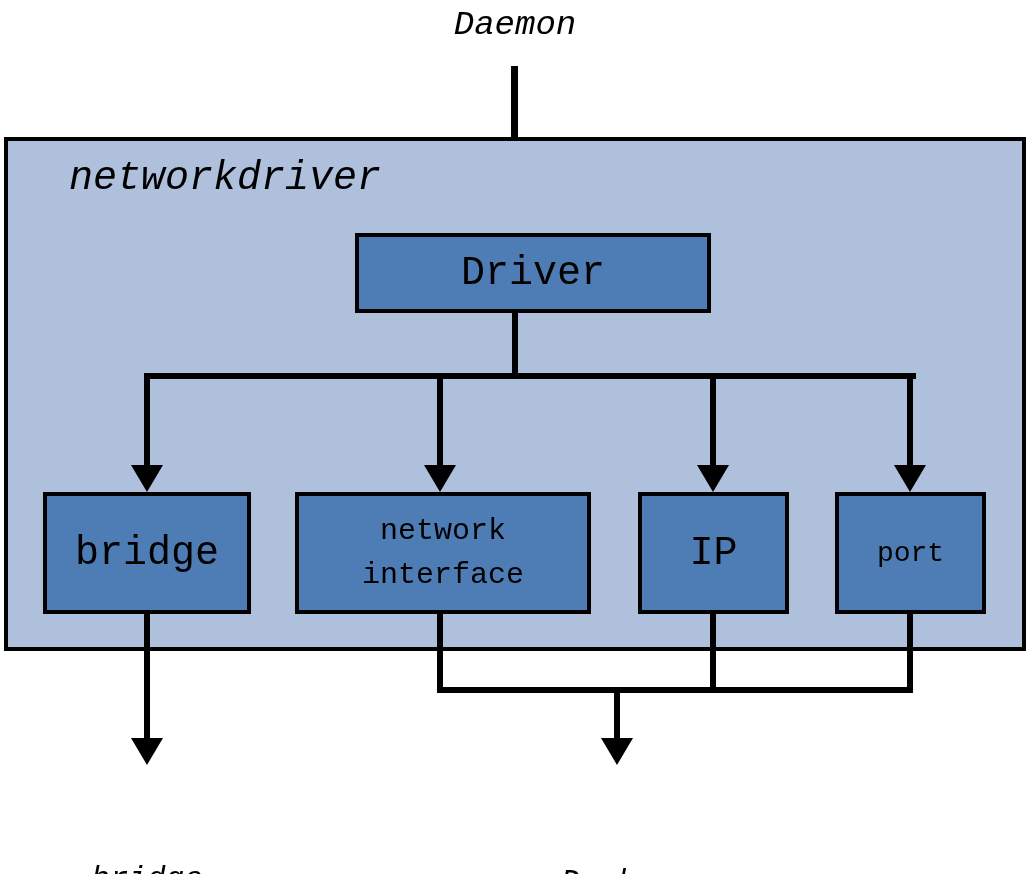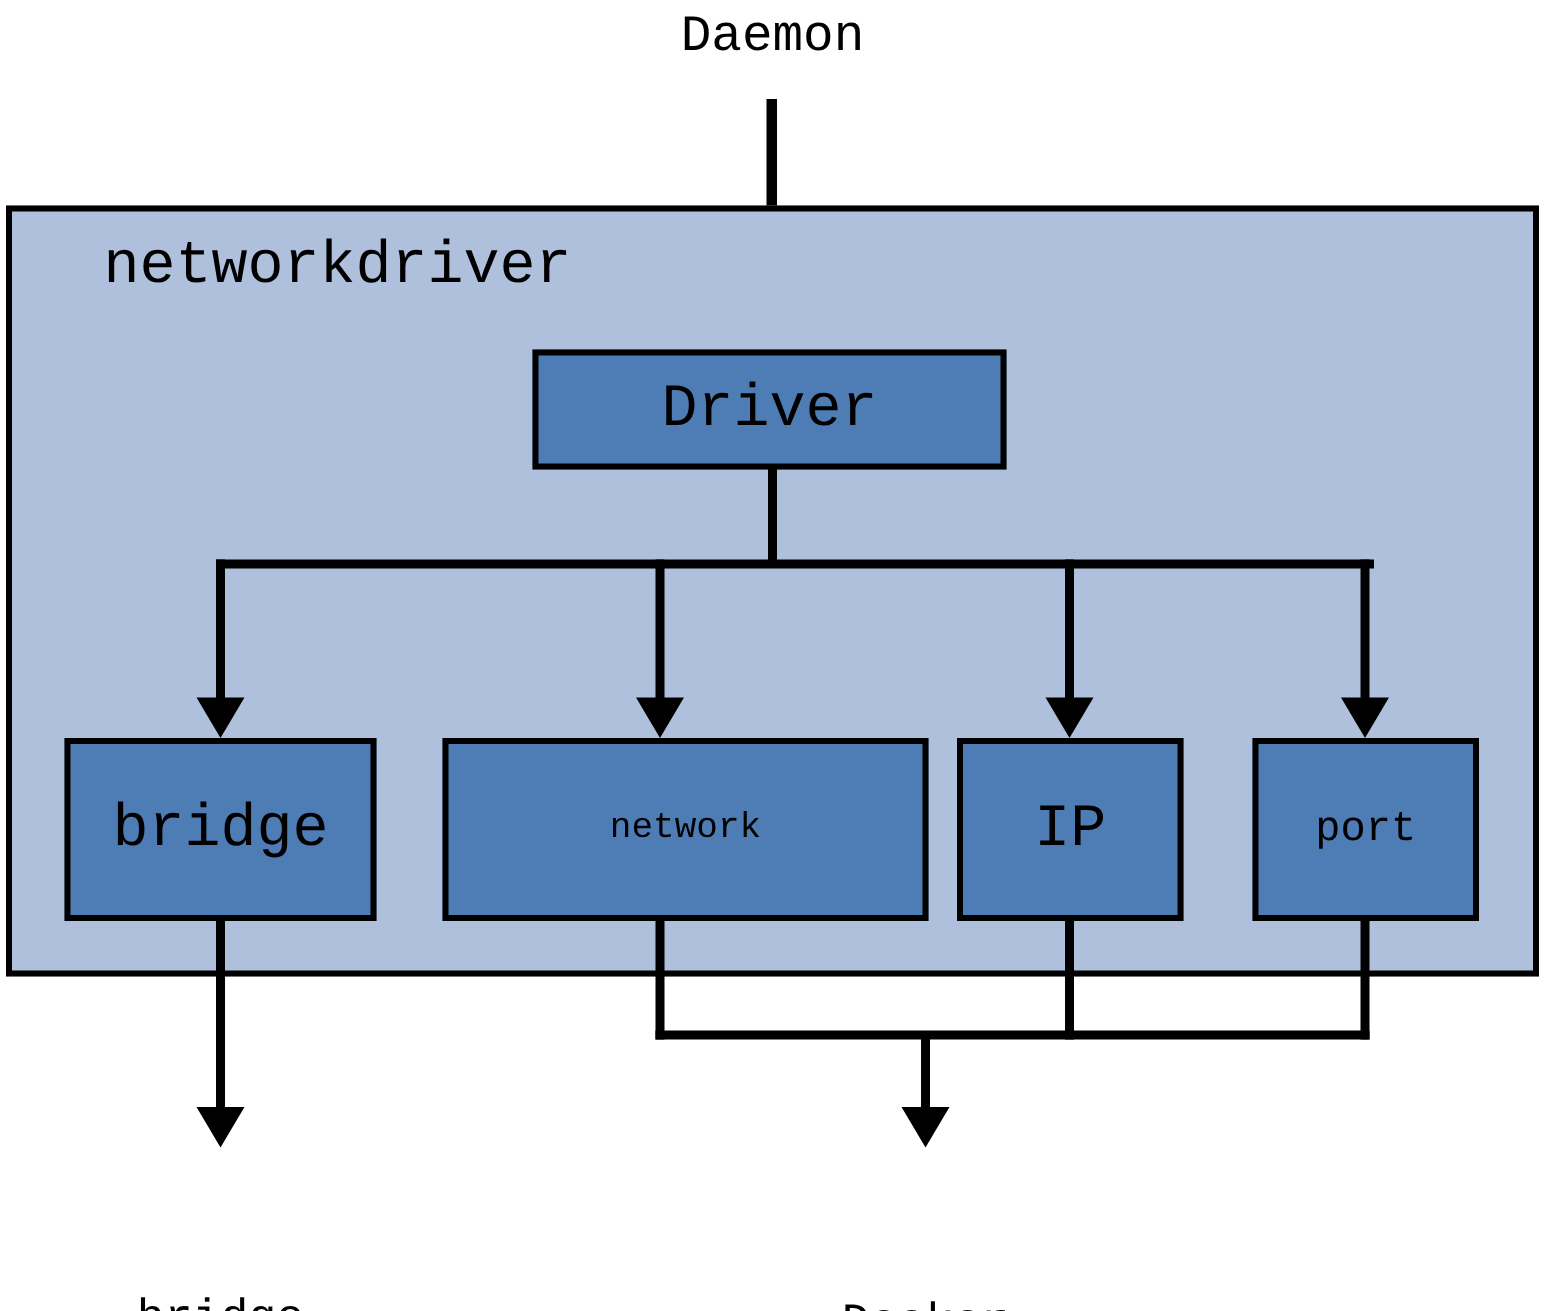--- a/index.html
+++ b/index.html
@@ -14,42 +14,42 @@
   body {
     width: 1030px; height: 874px;
     background: var(--background);
     font-family: "Liberation Mono", "DejaVu Sans Mono", monospace;
     color: var(--text);
     position: relative;
     overflow: hidden;
   }
   .stage { position: absolute; inset: 0; }
 
-  .lbl { position: absolute; text-align: center; white-space: pre; }
+  .lbl { position: absolute; text-align: center; white-space: pre; font-style: italic; }
 
   .daemon-lbl { left: 395px; top: 6px; width: 240px; font-size: 34px; }
 
   .group-box {
     position: absolute; left: 4px; top: 137px; width: 1022px; height: 514px;
     background: var(--container-fill);
     border: 4px solid var(--line);
   }
   .group-lbl { left: 55px; top: 156px; width: 340px; text-align: center; font-size: 40px; }
 
   .node {
     position: absolute;
     background: var(--node-fill);
     border: 4px solid var(--line);
     display: flex; flex-direction: column;
     align-items: center; justify-content: center;
     text-align: center;
   }
-  .driver-node { left: 355px; top: 233px; width: 316px; height: 80px; font-size: 40px; }
+  .driver-node { left: 355px; top: 233px; width: 356px; height: 80px; font-size: 40px; }
   .bridge-node { left: 43px;  top: 492px; width: 208px; height: 122px; font-size: 40px; }
-  .ni-node     { left: 295px; top: 492px; width: 324px; height: 122px; font-size: 24px; line-height: 44px; }
+  .ni-node     { left: 295px; top: 492px; width: 296px; height: 122px; font-size: 30px; line-height: 44px; }
   .ip-node     { left: 638px; top: 492px; width: 151px; height: 122px; font-size: 40px; font-family: Liberation Mono, monospace; }
   .port-node   { left: 835px; top: 492px; width: 151px; height: 122px; font-size: 28px; }
 
   .ln { position: absolute; background: var(--line); }
 
   .arrowhead {
     position: absolute; width: 0; height: 0;
     border-left: 16px solid transparent;
     border-right: 16px solid transparent;
     border-top: 27px solid var(--line);
@@ -88,20 +88,21 @@
   <div class="arrowhead" style="left:697px; top:465px;"></div>
 
   <div class="ln" style="left:907px; top:373px; width:6px; height:95px;"></div>
   <div class="arrowhead" style="left:894px; top:465px;"></div>
 
   <div class="node bridge-node">
     <span>bridge</span>
   </div>
   <div class="node ni-node">
     <span>network</span>
+    <span>interface</span>
   </div>
   <div class="node ip-node">
     <span>IP</span>
   </div>
   <div class="node port-node">
     <span>port</span>
   </div>
 
   <div class="ln" style="left:144px; top:612px; width:6px; height:128px;"></div>
   <div class="arrowhead" style="left:131px; top:738px;"></div>

